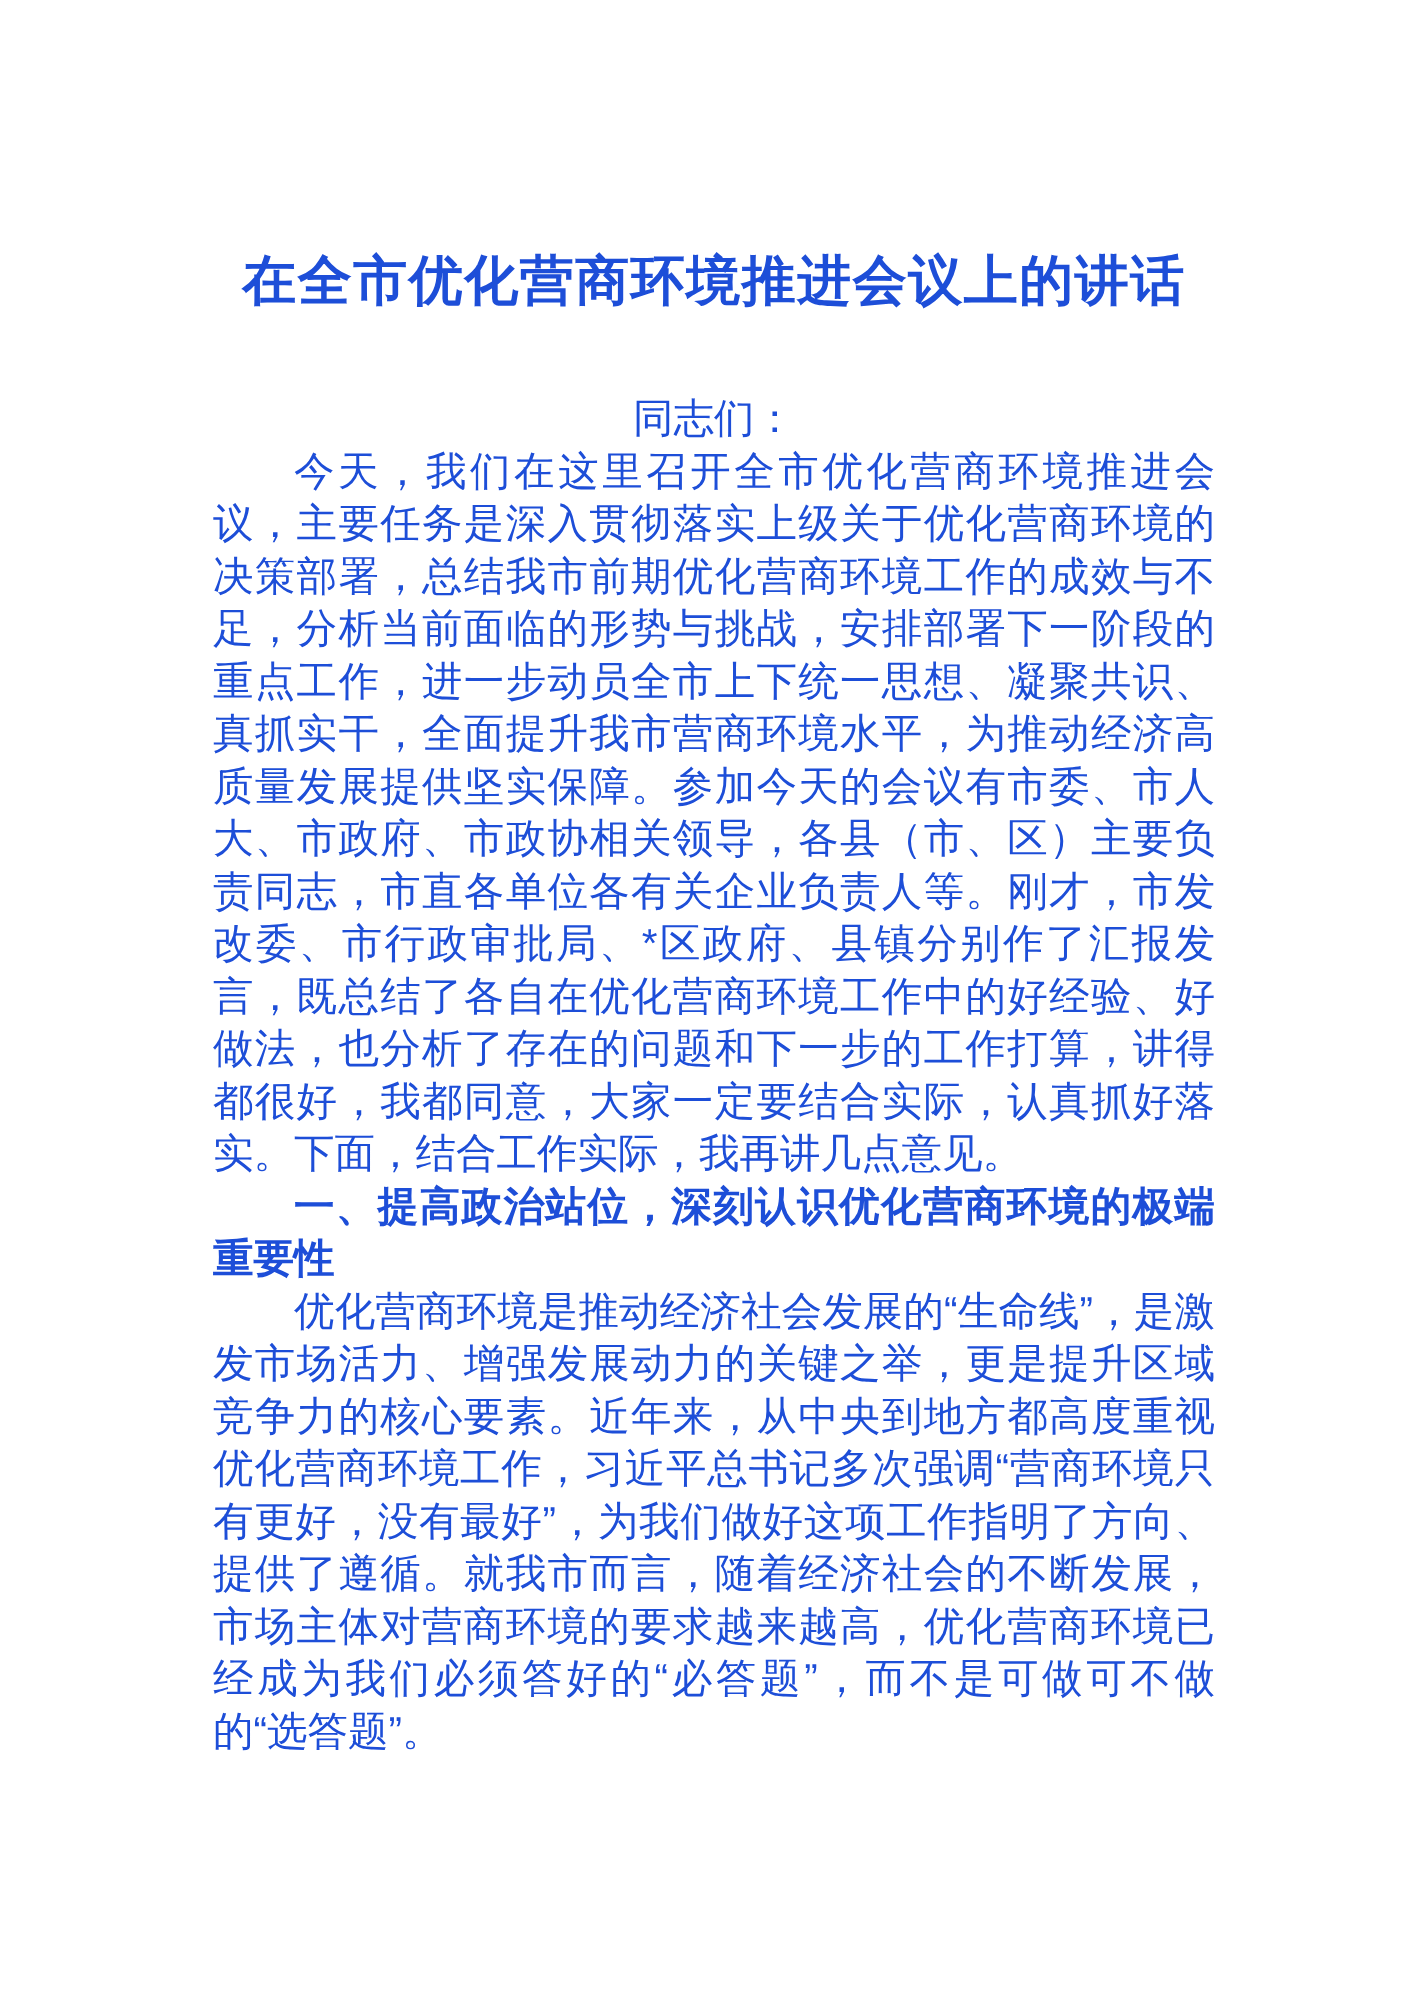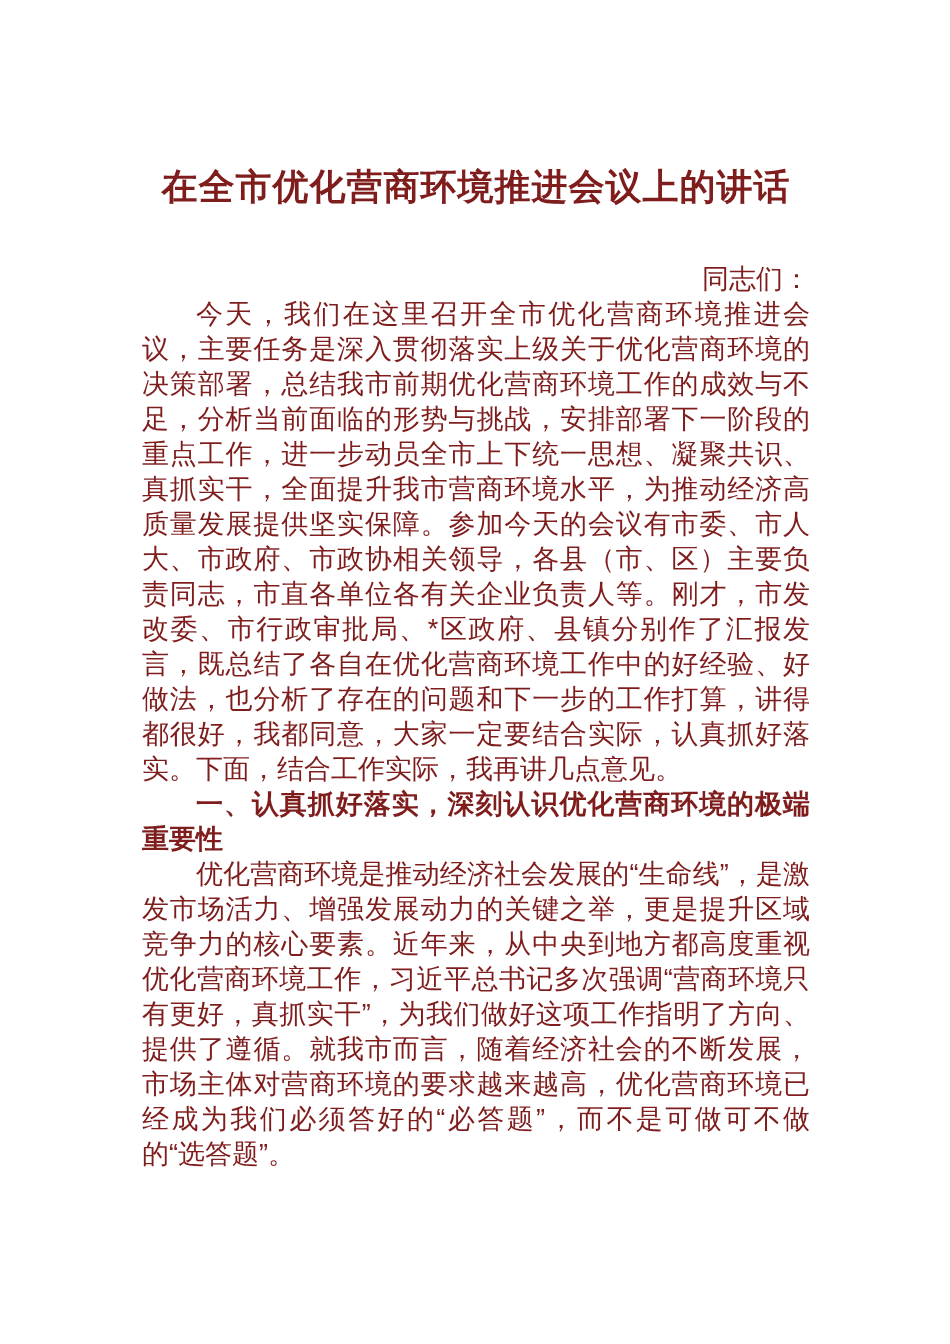--- a/index.html
+++ b/index.html
@@ -8,21 +8,21 @@
     background: #ffffff;
   }
   .page {
     position: relative;
     width: 950px;
     height: 1344px;
     background: #ffffff;
     box-sizing: border-box;
     padding: 168px 140px 0 142px;
     font-family: "Liberation Sans", sans-serif;
-    color: #7f1d1d;
+    color: #1d4ed8;
     overflow: hidden;
   }
   .doc-title {
     font-size: 36px;
     line-height: 38px;
     font-weight: bold;
     text-align: center;
     margin: 0 0 56px 0;
     letter-spacing: 1px;
   }
@@ -30,35 +30,35 @@
     margin: 0;
     font-size: 27px;
     line-height: 35px;
     text-align: justify;
     text-justify: inter-ideograph;
     text-indent: 2em;
     word-break: break-all;
   }
   .doc-body p.salutation {
     text-indent: 0;
-    text-align: right;
+    text-align: center;
   }
   .doc-body p.heading {
     font-weight: bold;
   }
 </style>
 </head>
 <body>
 
 <div class="page">
   <h1 class="doc-title">在全市优化营商环境推进会议上的讲话</h1>
 
   <div class="doc-body">
     <p class="salutation">同志们：</p>
 
     <p>今天，我们在这里召开全市优化营商环境推进会议，主要任务是深入贯彻落实上级关于优化营商环境的决策部署，总结我市前期优化营商环境工作的成效与不足，分析当前面临的形势与挑战，安排部署下一阶段的重点工作，进一步动员全市上下统一思想、凝聚共识、真抓实干，全面提升我市营商环境水平，为推动经济高质量发展提供坚实保障。参加今天的会议有市委、市人大、市政府、市政协相关领导，各县（市、区）主要负责同志，市直各单位各有关企业负责人等。刚才，市发改委、市行政审批局、*区政府、县镇分别作了汇报发言，既总结了各自在优化营商环境工作中的好经验、好做法，也分析了存在的问题和下一步的工作打算，讲得都很好，我都同意，大家一定要结合实际，认真抓好落实。下面，结合工作实际，我再讲几点意见。</p>
 
-    <p class="heading">一、认真抓好落实，深刻认识优化营商环境的极端重要性</p>
+    <p class="heading">一、提高政治站位，深刻认识优化营商环境的极端重要性</p>
 
-    <p>优化营商环境是推动经济社会发展的“生命线”，是激发市场活力、增强发展动力的关键之举，更是提升区域竞争力的核心要素。近年来，从中央到地方都高度重视优化营商环境工作，习近平总书记多次强调“营商环境只有更好，真抓实干”，为我们做好这项工作指明了方向、提供了遵循。就我市而言，随着经济社会的不断发展，市场主体对营商环境的要求越来越高，优化营商环境已经成为我们必须答好的“必答题”，而不是可做可不做的“选答题”。</p>
+    <p>优化营商环境是推动经济社会发展的“生命线”，是激发市场活力、增强发展动力的关键之举，更是提升区域竞争力的核心要素。近年来，从中央到地方都高度重视优化营商环境工作，习近平总书记多次强调“营商环境只有更好，没有最好”，为我们做好这项工作指明了方向、提供了遵循。就我市而言，随着经济社会的不断发展，市场主体对营商环境的要求越来越高，优化营商环境已经成为我们必须答好的“必答题”，而不是可做可不做的“选答题”。</p>
 
   </div>
 </div>
 
 </body></html>

